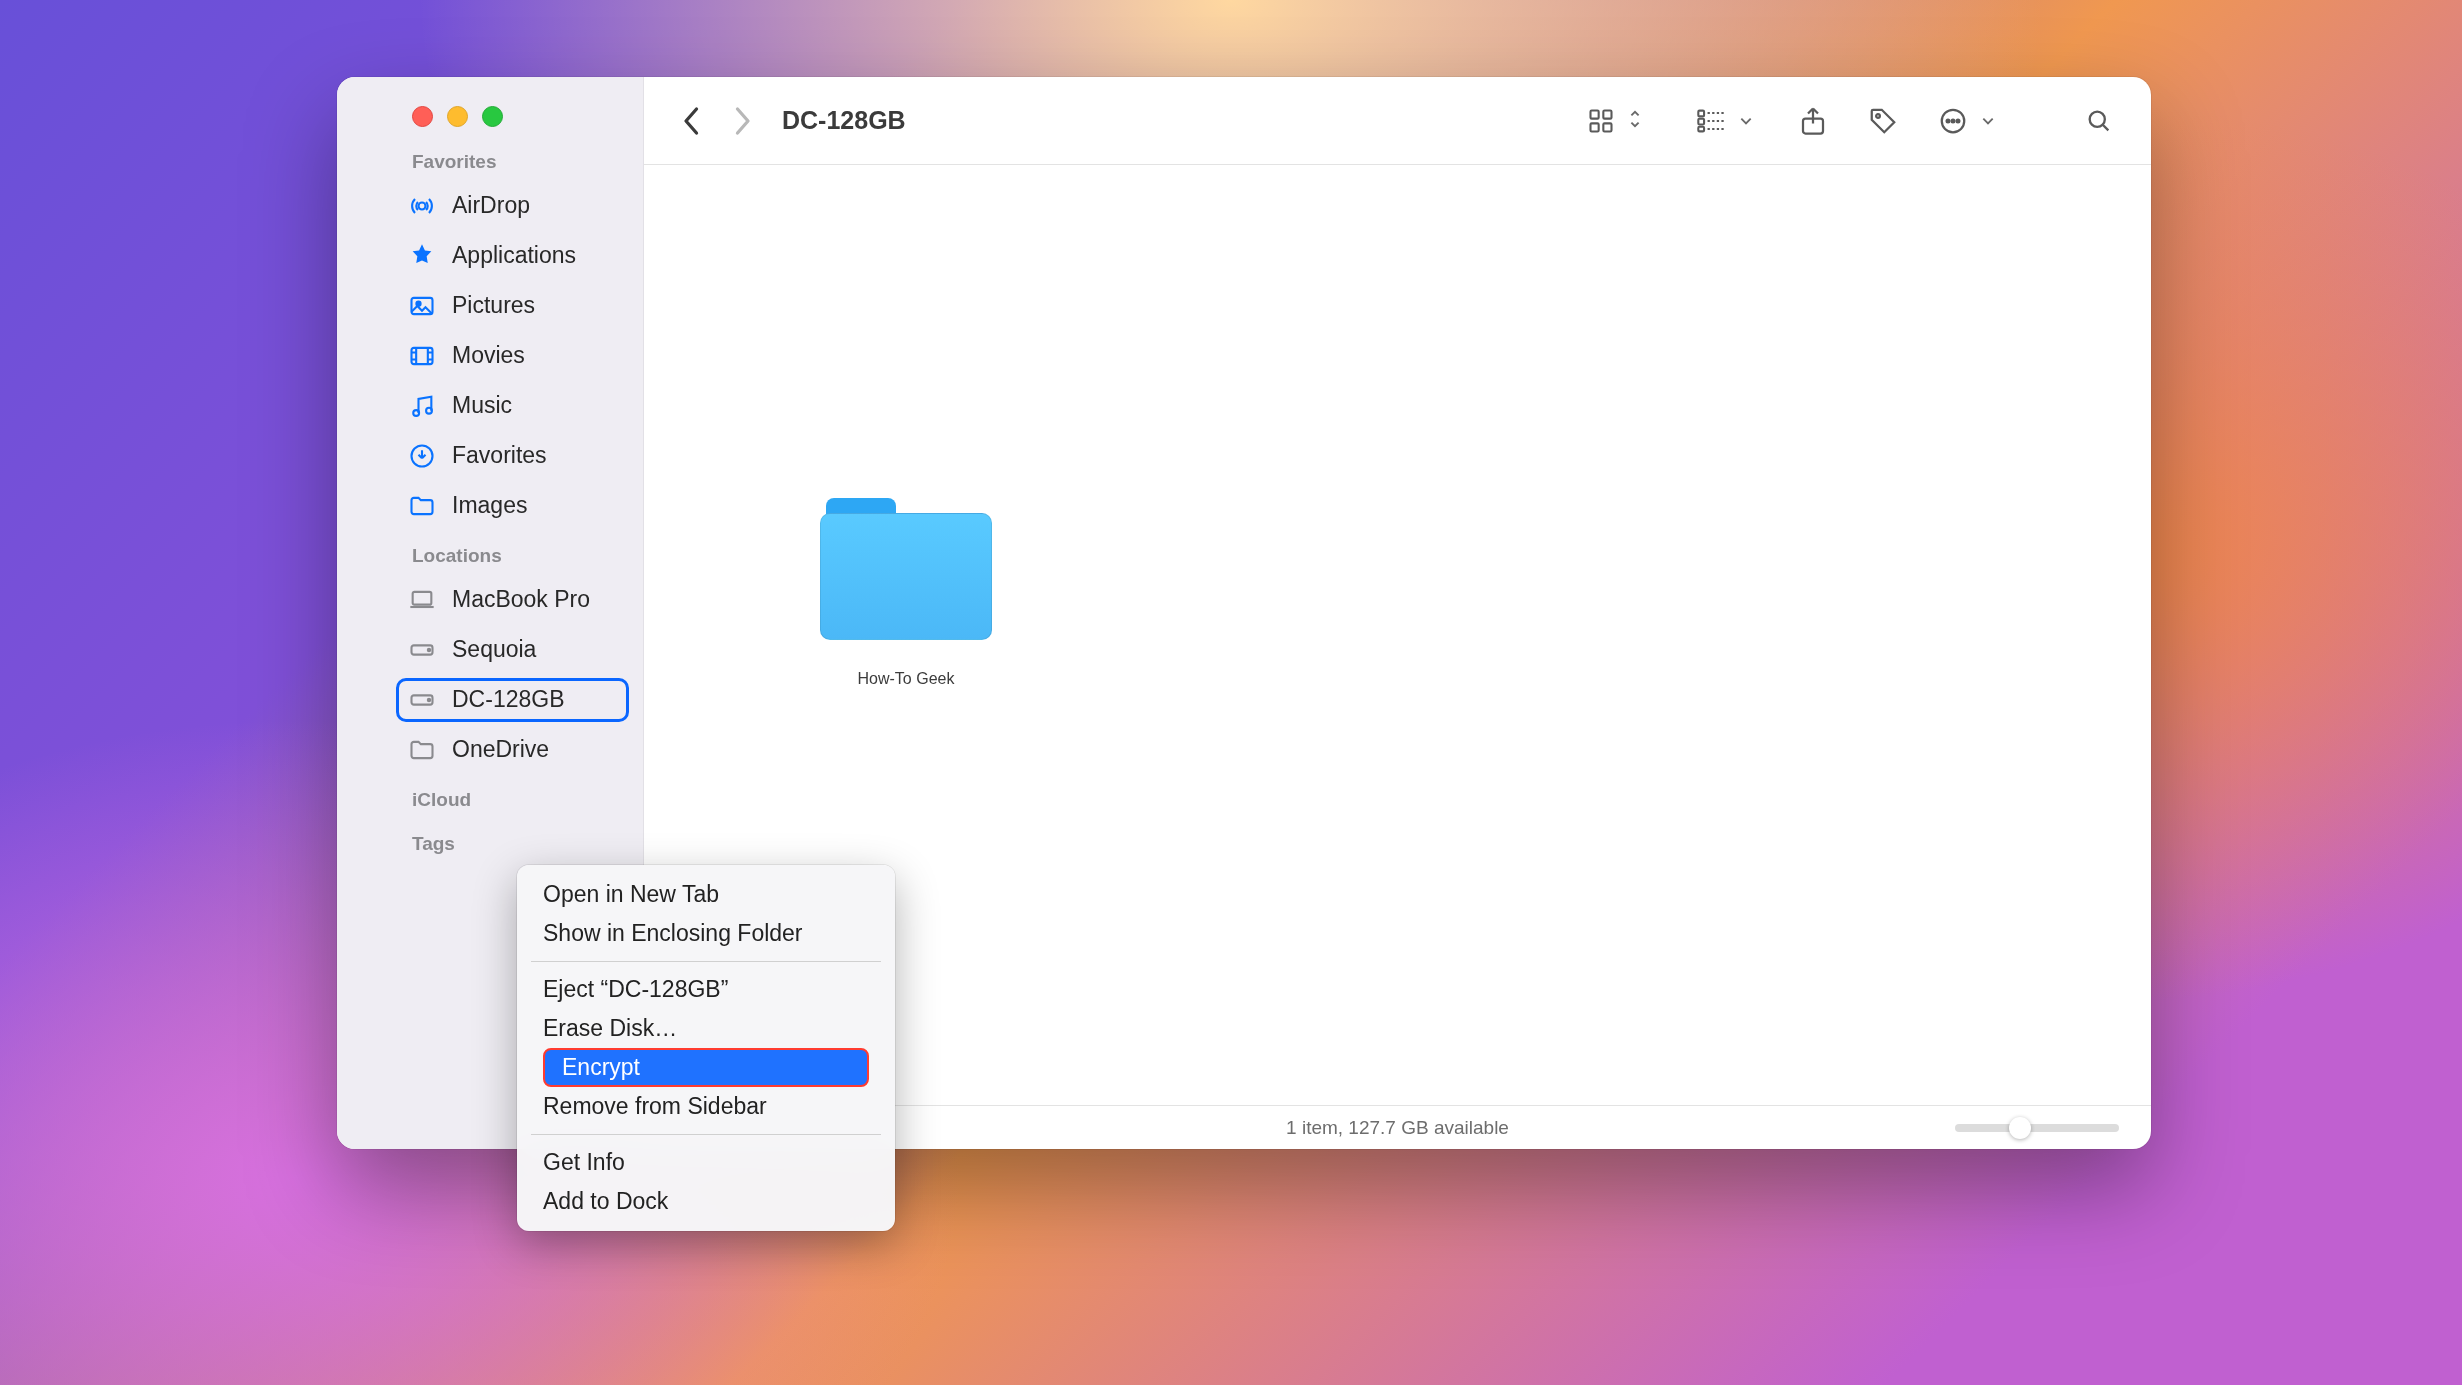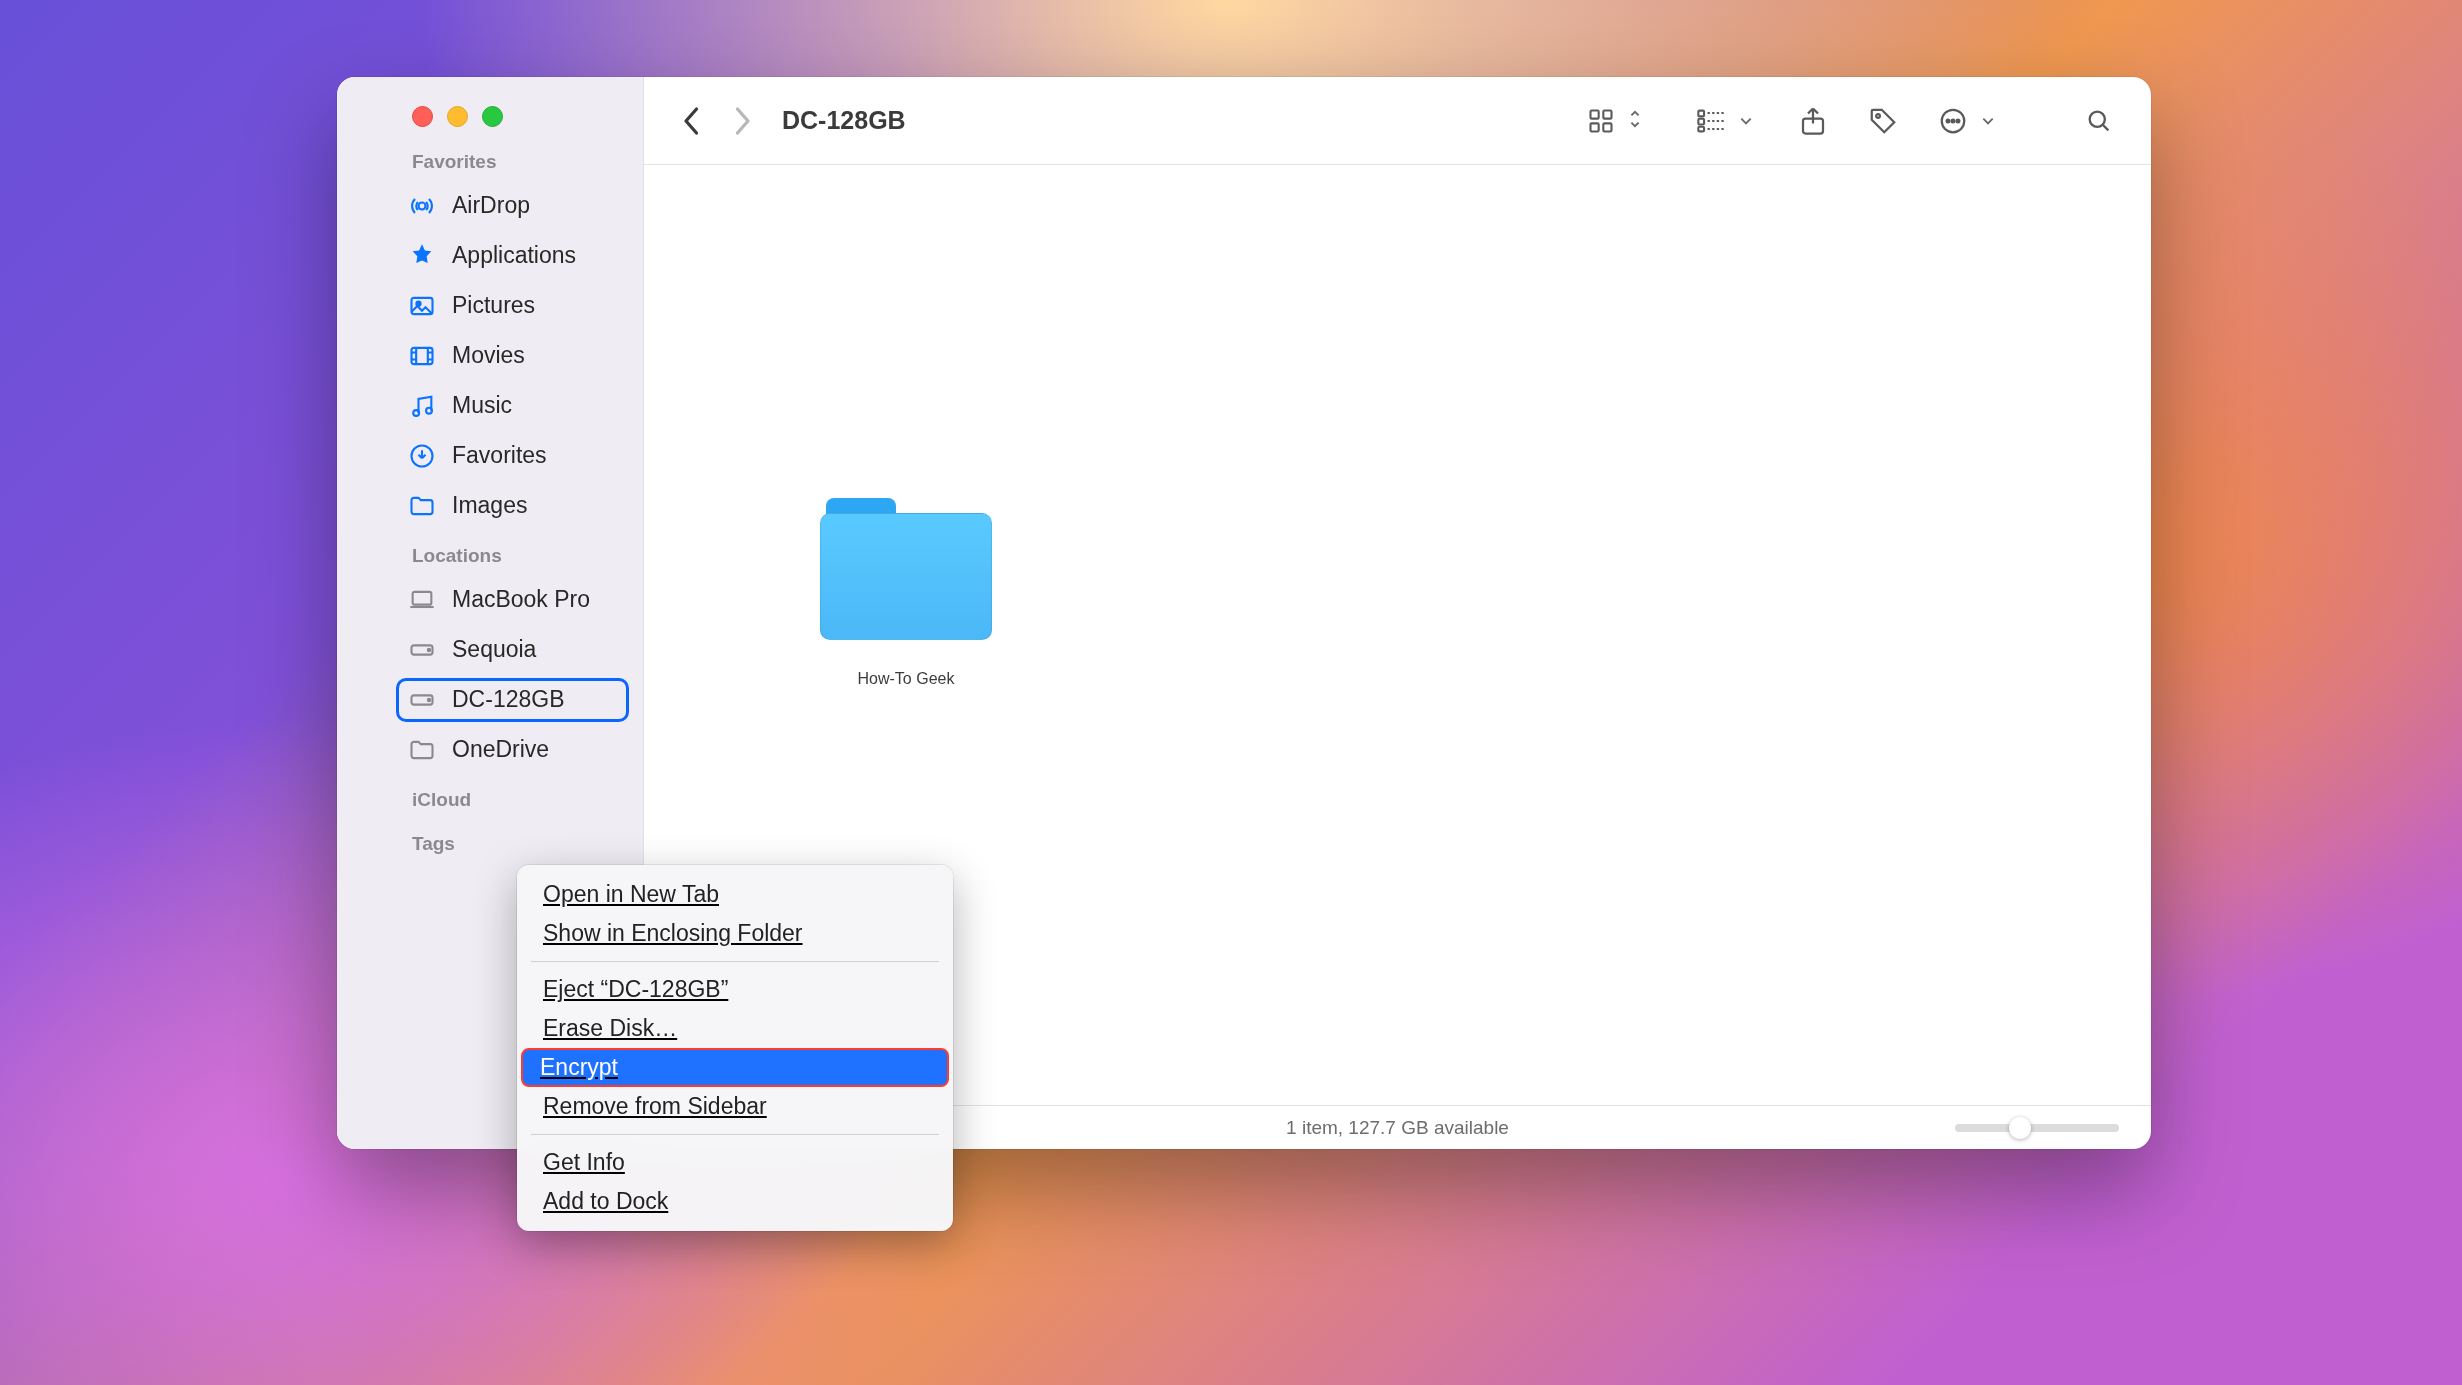--- a/index.html
+++ b/index.html
@@ -71,27 +71,27 @@
 .folder-glyph { width:172px; height:142px; margin:0 auto 30px; position:relative; }
 .folder-tab { position:absolute; top:0; left:6px; width:70px; height:24px; background:#2da7f4; border-radius:8px 8px 0 0;}
 .folder-body { position:absolute; top:15px; left:0; right:0; bottom:0; background:linear-gradient(#59caff,#4bb8f7); border-radius:10px; border:1px solid rgba(0,0,0,0.08);}
 .folder-label { font-size:16px; color:#3c3c3c; }
 
 .statusbar { height:44px; border-top:1px solid #e3e3e3; display:flex; align-items:center; justify-content:center; font-size:19px; color:#6d6d6d; position:relative;}
 .slider { position:absolute; right:32px; top:50%; transform:translateY(-50%); width:164px; height:8px; background:#dcdcdc; border-radius:4px;}
 .slider-knob { position:absolute; left:54px; top:-7px; width:22px; height:22px; background:#fff; border-radius:50%; box-shadow:0 1px 4px rgba(0,0,0,0.3);}
 
 .ctx {
-  position:absolute; left:517px; top:865px; width:436px;
+  position:absolute; left:517px; top:865px; width:378px;
   background:rgba(246,246,248,0.98); border-radius:12px;
   box-shadow:0 14px 44px rgba(0,0,0,0.3), 0 0 0 1px rgba(0,0,0,0.08);
-  padding:10px 0; backdrop-filter:blur(20px);text-decoration:underline;
+  padding:10px 0; backdrop-filter:blur(20px);
 }
 .ctx-item { padding:6px 26px; font-size:23px; color:#222; display:flex; align-items:center;}
-.ctx-item.hl { background:#1f72ff; color:#fff; margin:0 4px; border-radius:8px; border:2.5px solid #ff3b30; padding:4px 17px;}
+.ctx-item.hl { background:#1f72ff; color:#fff; margin:0 26px; border-radius:8px; border:2.5px solid #ff3b30; padding:4px 17px;}
 .ctx-sep { height:1px; background:#d0d0d0; margin:8px 14px;}
 </style>
 </head>
 <body>
 <div class="bg"></div>
 
 <div class="window">
   <div class="sidebar">
     <div class="traffic">
       <div class="tl close"></div>

